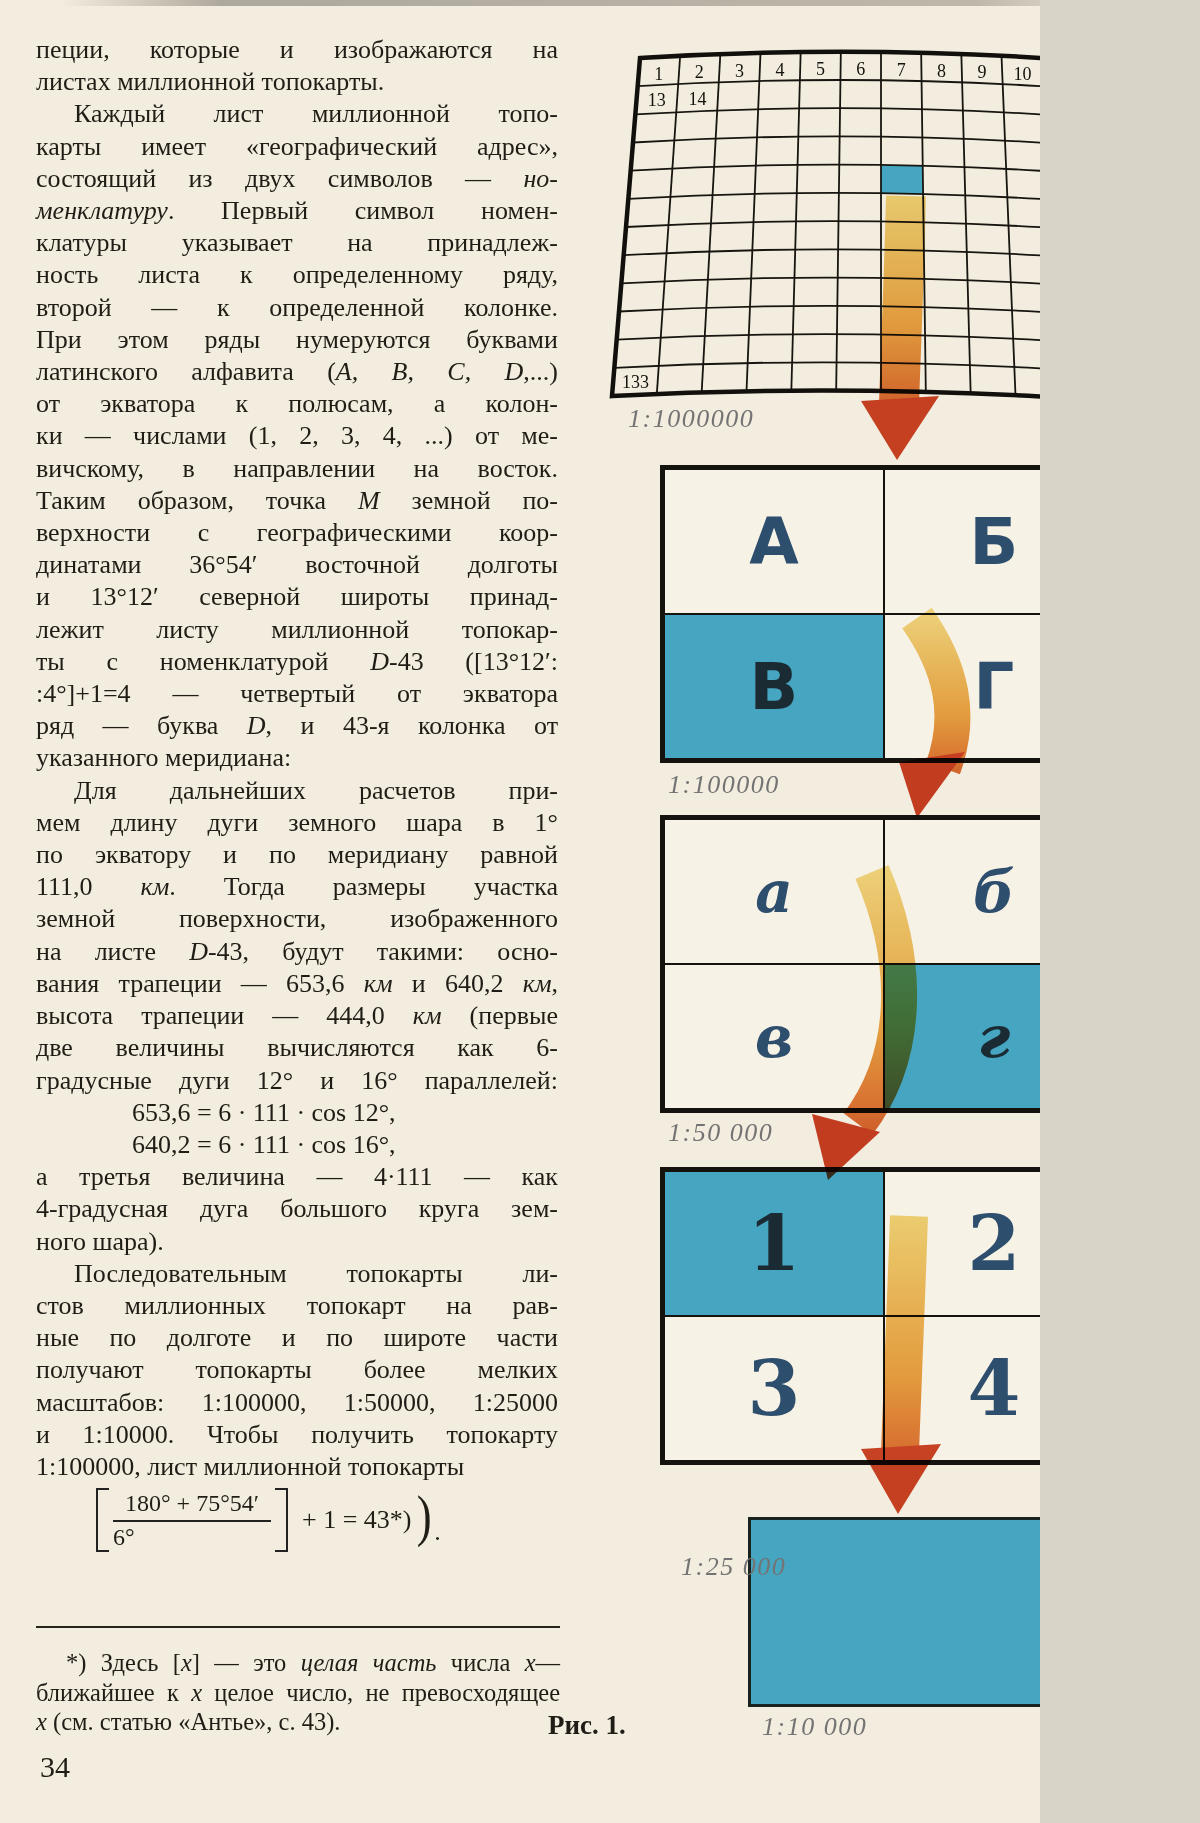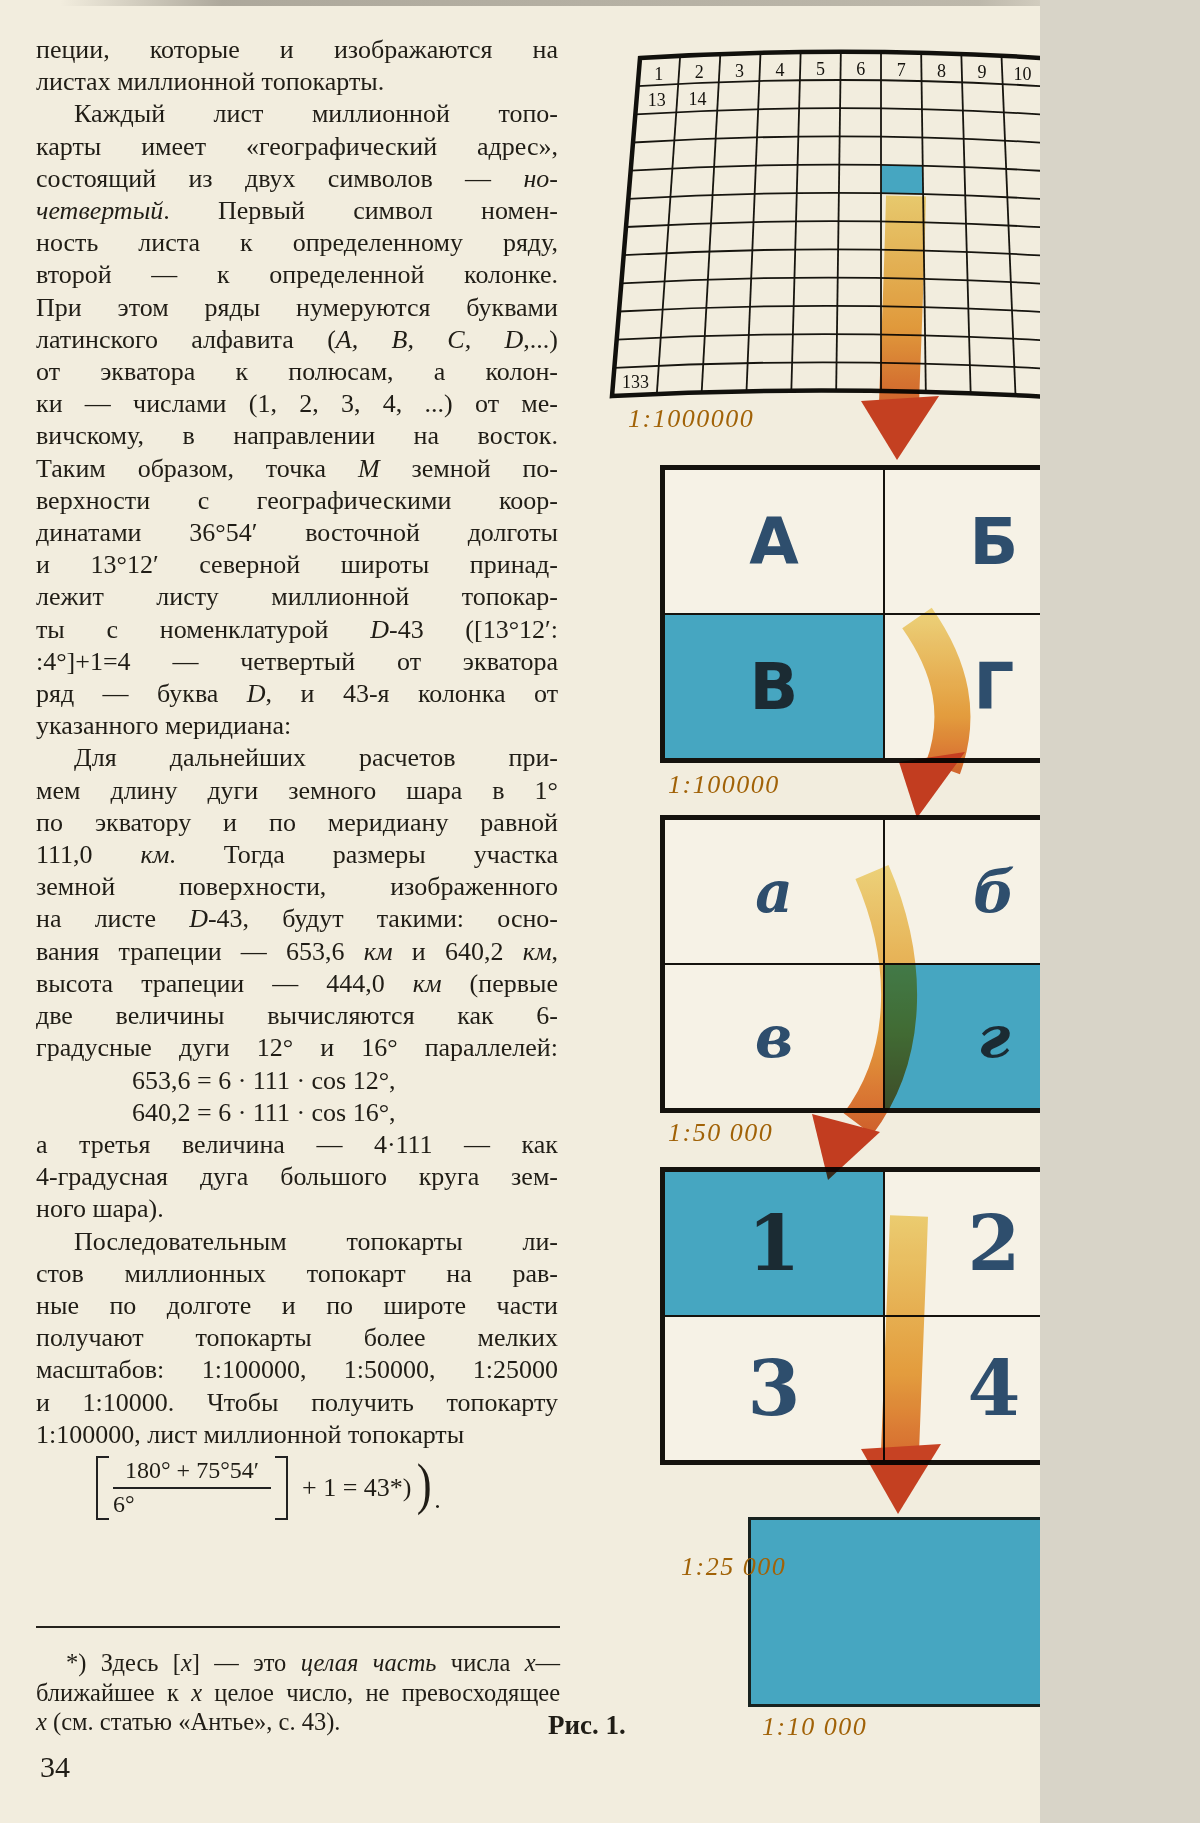--- a/index.html
+++ b/index.html
@@ -37,21 +37,21 @@
   .quad{position:absolute;left:660px;width:440px;height:290px;border:4px solid #15130e;
         display:grid;grid-template-columns:1fr 1fr;grid-template-rows:1fr 1fr;background:#f6f2e6;}
   .qcell{display:flex;align-items:center;justify-content:center;border:1.6px solid #15130e;color:var(--navy,#2e4e6d);}
   .qcell.teal{background:var(--teal,#46a6c1);color:#1b2b33;}
   #quad-b{top:465px;} #quad-v{top:815px;} #quad-g{top:1167px;}
   #quad-b .qcell{font-family:"DejaVu Sans",sans-serif;font-weight:700;font-size:64px;}
   #quad-v .qcell{font-family:"DejaVu Serif",serif;font-style:italic;font-weight:700;font-size:58px;}
   #quad-g .qcell{font-family:"DejaVu Serif",serif;font-weight:700;font-size:76px;}
   #solid-rect{position:absolute;left:748px;top:1517px;width:350px;height:184px;
         background:var(--teal,#46a6c1);border:3.5px solid #18221f;}
-  .cap{position:absolute;font-style:italic;font-size:26px;color:#a16207;letter-spacing:1.5px;}
+  .cap{position:absolute;font-style:italic;font-size:26px;color:#737373;letter-spacing:1.5px;}
   .plab{position:absolute;font-style:italic;font-size:27px;color:#221f18;}
   #cap-a{left:628px;top:404px;} #lab-a{left:1128px;top:406px;}
   #cap-b{left:668px;top:770px;} #lab-b{left:1128px;top:772px;}
   #cap-v{left:668px;top:1118px;} #lab-v{left:1128px;top:1121px;}
   #cap-g{left:668px;top:1552px;margin-left:13px;} #lab-g{left:1128px;top:1482px;}
   #cap-d{left:762px;top:1712px;} #lab-d{left:1128px;top:1716px;}
   #fig-label{position:absolute;left:548px;top:1710px;font-size:27px;font-weight:700;}
 </style>
 </head>
 <body>
@@ -59,21 +59,22 @@
 <div id="page">
   <div id="scan-edge"></div>
 
   <div id="left-col">
     <div id="text-lines">
         <div class="tl">пеции, которые и изображаются на</div>
         <div class="tl end">листах миллионной топокарты.</div>
         <div class="tl indent">Каждый лист миллионной топо-</div>
         <div class="tl">карты имеет «географический адрес»,</div>
         <div class="tl">состоящий из двух символов — <i>но-</i></div>
-        <div class="tl"><i>четвертый</i>. Первый символ номен-</div>
+        <div class="tl"><i>менклатуру</i>. Первый символ номен-</div>
+        <div class="tl">клатуры указывает на принадлеж-</div>
         <div class="tl">ность листа к определенному ряду,</div>
         <div class="tl">второй — к определенной колонке.</div>
         <div class="tl">При этом ряды нумеруются буквами</div>
         <div class="tl">латинского алфавита (<i>A, B, C, D</i>,...)</div>
         <div class="tl">от экватора к полюсам, а колон-</div>
         <div class="tl">ки — числами (1, 2, 3, 4, ...) от ме-</div>
         <div class="tl">вичскому, в направлении на восток.</div>
         <div class="tl">Таким образом, точка <i>M</i> земной по-</div>
         <div class="tl">верхности с географическими коор-</div>
         <div class="tl">динатами 36°54′ восточной долготы</div>

